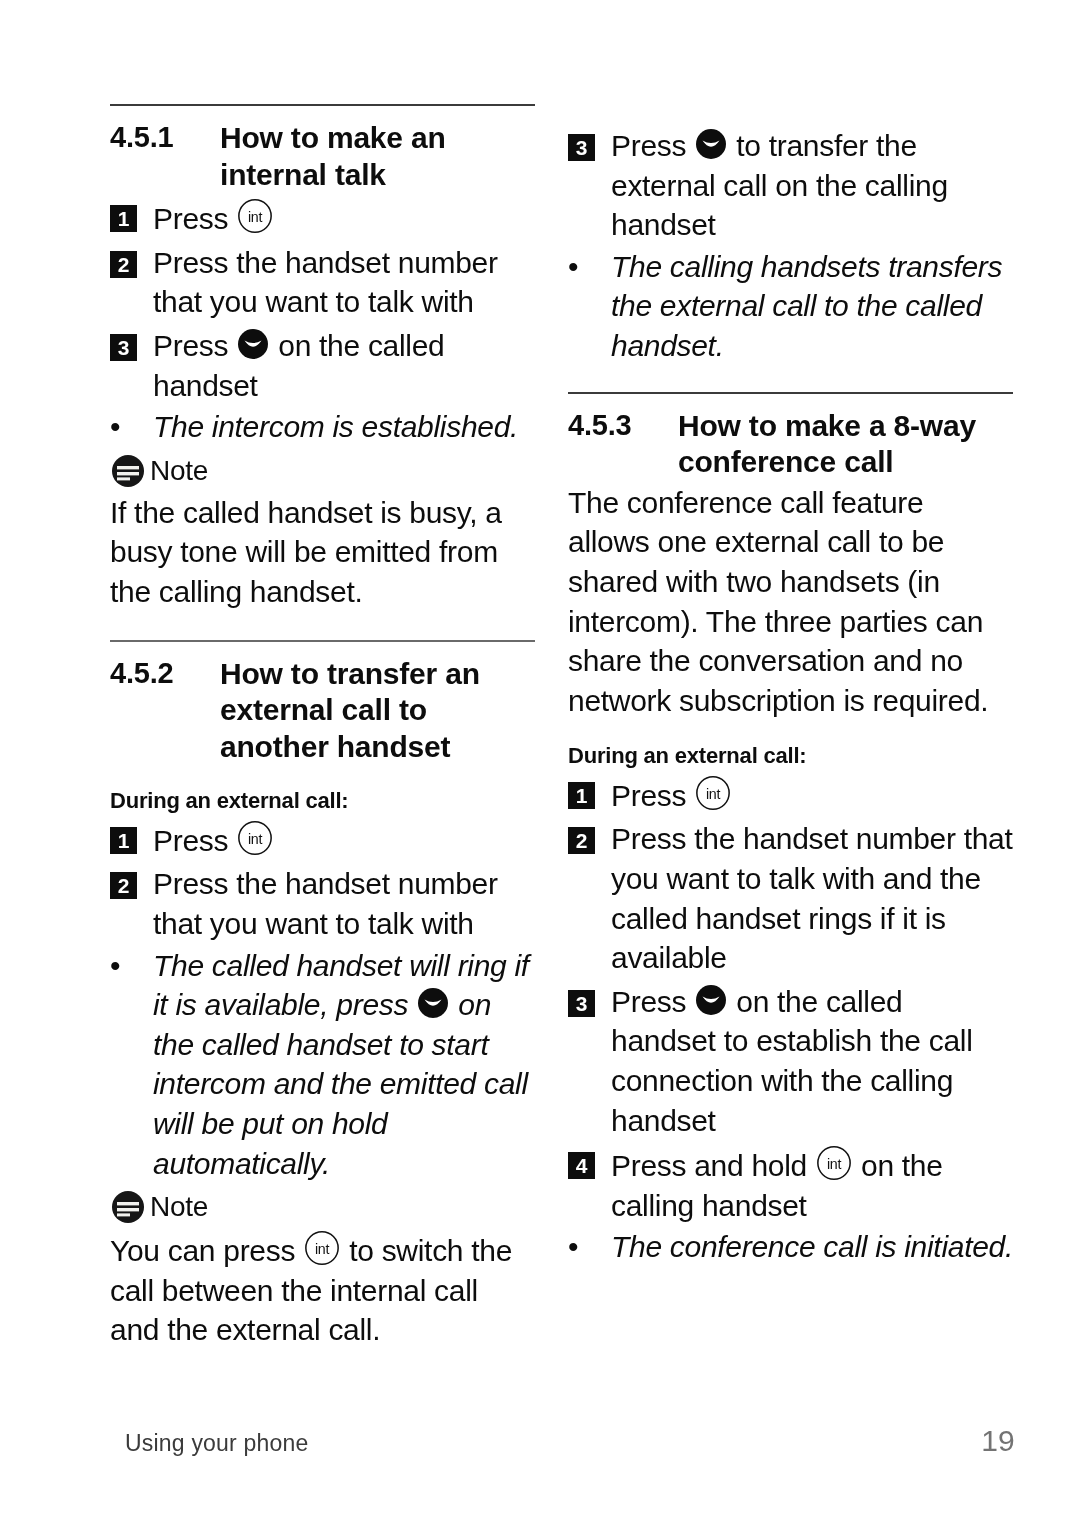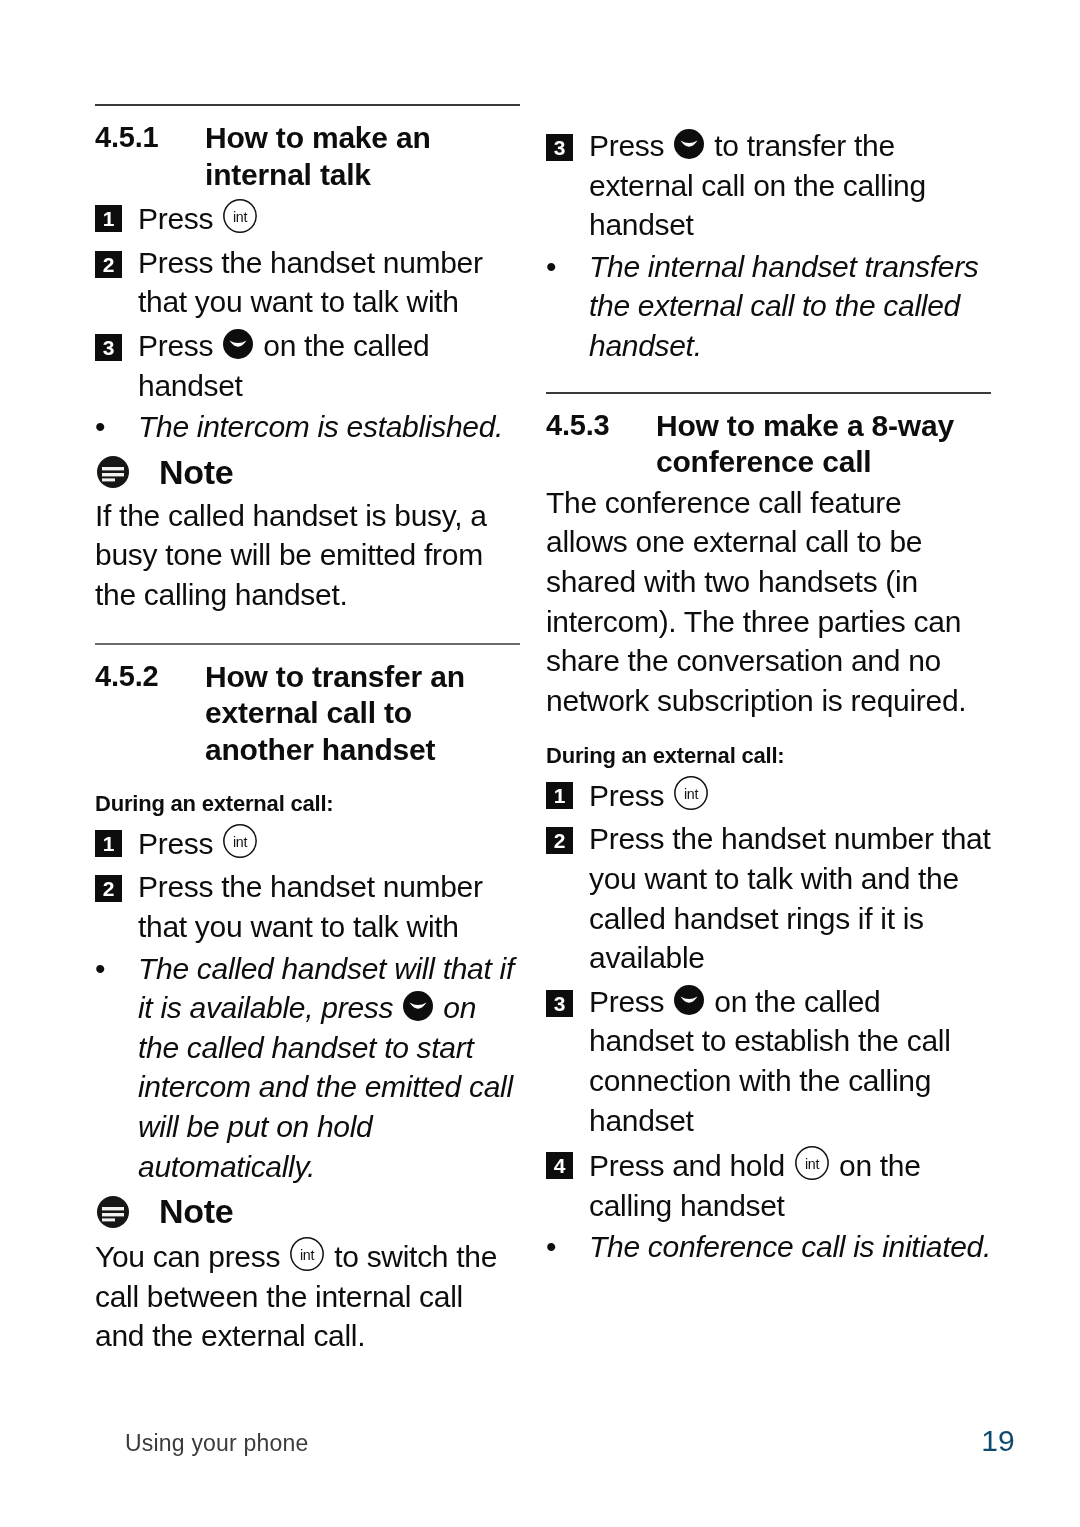--- a/index.html
+++ b/index.html
@@ -19,25 +19,25 @@
 
   .page {
     position: absolute;
     left: 0; top: 0;
     width: 1080px;
     height: 1527px;
   }
 
   .columns {
     position: absolute;
-    left: 95px;
+    left: 110px;
     top: 104px;
     width: 920px;
     display: flex;
-    gap: 26px;
+    gap: 33px;
   }
   .col { width: 425px; }
   .col-right { width: 445px; }
 
   
   .rule {
     height: 0;
     border-top: 2px solid #3b3b3b;
     margin: 0 0 14px 0;
   }
@@ -123,24 +123,24 @@
     font-style: italic;
   }
 
   
   .note-head {
     display: flex;
     align-items: center;
     margin: 6px 0 4px 0;
   }
   .note-label {
-    font-weight: bold;
-    font-size: 34px;
+    font-weight: normal;
+    font-size: 28px;
     letter-spacing: -0.3px;
-    margin-left: 28px;
+    margin-left: 4px;
   }
 
   
   .icon-int, .icon-talk, .icon-note {
     display: inline-block;
     vertical-align: -6px;
   }
   .icon-int { width: 38px; height: 38px; }
   .icon-talk { width: 34px; height: 34px; vertical-align: -5px; }
   .icon-note { width: 36px; height: 36px; vertical-align: middle; }
@@ -154,21 +154,21 @@
     display: flex;
     align-items: baseline;
     justify-content: space-between;
     font-size: 23px;
     letter-spacing: 0.2px;
     color: #3b3b3b;
     margin-left: 30px;
   }
   .footer-page {
     font-size: 30px;
-    color: #0c4a6e;
+    color: #737373;
   }
 </style>
 </head>
 <body>
 
 <div class="page">
   <div class="columns">
 
     <div class="col">
 
@@ -234,21 +234,21 @@
               </svg></span></span>
       </div>
 
       <div class="step">
         <span class="step-num">2</span>
         <span class="step-body">Press the handset number that you want to talk with</span>
       </div>
 
       <div class="bullet">
         <span class="bullet-dot">•</span>
-        <span class="bullet-body"><span>The called handset will that if it is available, press </span><span class="icon-talk"><svg viewBox="0 0 34 34" width="34" height="34">
+        <span class="bullet-body"><span>The called handset will ring if it is available, press </span><span class="icon-talk"><svg viewBox="0 0 34 34" width="34" height="34">
                 <circle cx="17" cy="17" r="15" fill="#0d0d0d"></circle>
                 <path d="M8.5 13.5 Q17 26 25.5 13.5 Q17 18.5 8.5 13.5 Z" fill="#ffffff"></path>
               </svg></span><span> on the called handset to start intercom and the emitted call will be put on hold automatically.</span></span>
       </div>
 
       <div class="note-head">
         <span class="icon-note"><svg viewBox="0 0 36 36" width="36" height="36">
               <circle cx="18" cy="18" r="16" fill="#161616"></circle>
               <rect x="7" y="13" width="22" height="3.4" fill="#f2f2ee"></rect>
               <rect x="7" y="19" width="22" height="3.4" fill="#f2f2ee"></rect>
@@ -269,21 +269,21 @@
       <div class="step" style="margin-top:22px;">
         <span class="step-num">3</span>
         <span class="step-body"><span>Press </span><span class="icon-talk"><svg viewBox="0 0 34 34" width="34" height="34">
                 <circle cx="17" cy="17" r="15" fill="#0d0d0d"></circle>
                 <path d="M8.5 13.5 Q17 26 25.5 13.5 Q17 18.5 8.5 13.5 Z" fill="#ffffff"></path>
               </svg></span><span> to transfer the external call on the calling handset</span></span>
       </div>
 
       <div class="bullet">
         <span class="bullet-dot">•</span>
-        <span class="bullet-body">The internal handset transfers the external call to the called handset.</span>
+        <span class="bullet-body">The calling handsets transfers the external call to the called handset.</span>
       </div>
 
       <div class="rule" style="margin-top:26px;"></div>
 
       <div class="section-head">
         <span class="section-num">4.5.3</span>
         <span class="section-title">How to make a 8-way conference call</span>
       </div>
 
       <p class="para">The conference call feature allows one external call to be shared with two handsets (in intercom). The three parties can share the conversation and no network subscription is required.</p>

